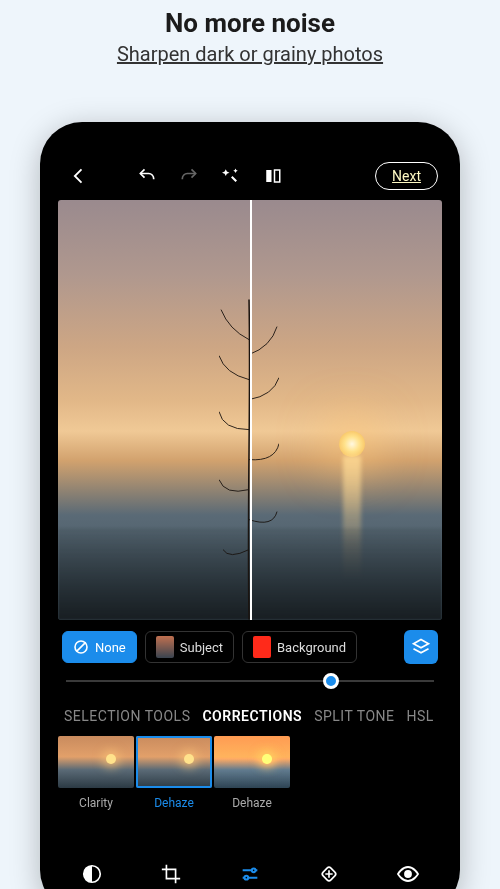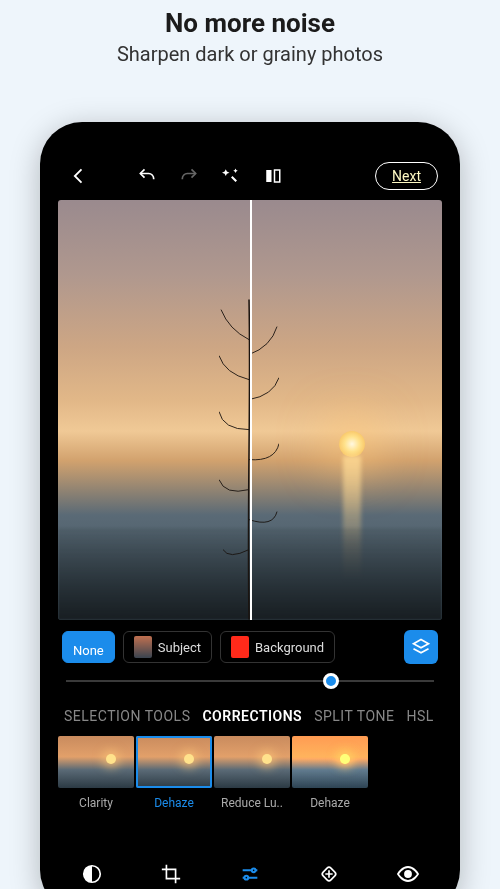--- a/index.html
+++ b/index.html
@@ -16,20 +16,21 @@
     font-size: 26px;
     font-weight: 700;
     color: #1b1b1b;
     margin-top: 8px;
   }
   .promo-subtitle {
     text-align: center;
     font-size: 20px;
     color: #333;
     margin-top: 4px;
+    text-decoration: underline;
   }
   .phone {
     position: absolute;
     top: 122px;
     left: 50%;
     transform: translateX(-50%);
     width: 420px;
     height: 790px;
     background: #000;
     border-radius: 42px;
@@ -127,21 +128,21 @@
   .chip {
     display: flex; align-items: center; gap: 6px;
     border-radius: 6px;
     padding: 5px 10px;
     font-size: 13px;
     color: #ddd;
     border: 1px solid #333;
     cursor: pointer;
     height: 32px;
   }
-  .chip.active { background:#1b8ceb; color:#fff; border-color:#1b8ceb;flex-direction:column; }
+  .chip.active { background:#1b8ceb; color:#fff; border-color:#1b8ceb; }
   .chip-thumb { width:18px; height:22px; border-radius:2px; }
   .layers-btn {
     margin-left:auto; width:34px; height:34px;
     background:#1b8ceb; border-radius:6px;
     display:flex; align-items:center; justify-content:center;
     cursor:pointer;
   }
   .slider-row { padding: 0 14px 6px 14px; }
   .slider-track {
     height: 2px; background:#3a3a3a; position:relative; margin: 10px 0;
@@ -302,24 +303,20 @@
     <div class="thumb-row">
       <div class="thumb">
         <div class="thumb-img"></div>
         <div class="thumb-label">Clarity</div>
       </div>
       <div class="thumb active">
         <div class="thumb-img"></div>
         <div class="thumb-label">Dehaze</div>
       </div>
       <div class="thumb">
-        <div class="thumb-img"></div>
-        <div class="thumb-label">Reduce Lu..</div>
-      </div>
-      <div class="thumb">
         <div class="thumb-img dehaze"></div>
         <div class="thumb-label">Dehaze</div>
       </div>
     </div>
 
     <div class="bottom-nav">
       <div class="nav-item">
         <svg width="22" height="22" viewBox="0 0 24 24" fill="none" stroke="#fff" stroke-width="1.8">
             <circle cx="12" cy="12" r="9"></circle>
             <path d="M12 3a9 9 0 000 18" fill="#fff" stroke="none"></path>

